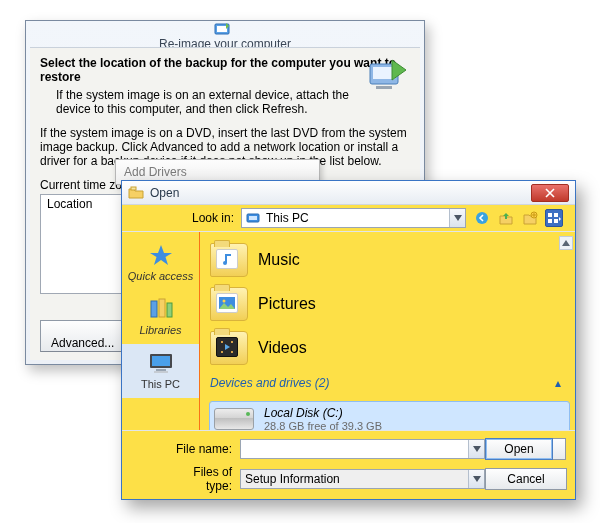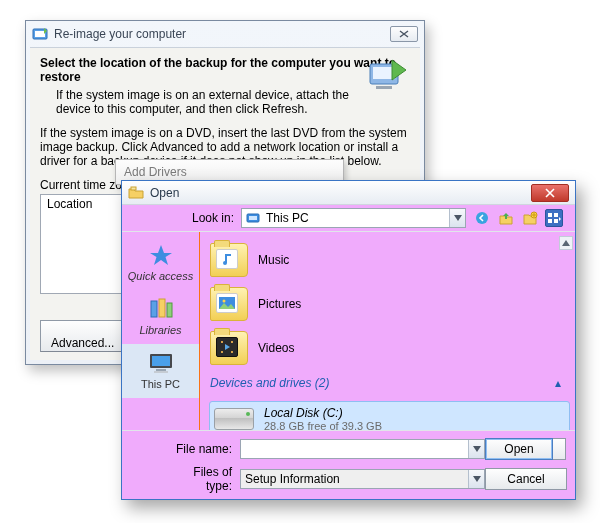--- a/index.html
+++ b/index.html
@@ -24,20 +24,21 @@
     background: linear-gradient(#f2f6fb, #ecf0f6);
     border: 1px solid #7a8aa0;
     box-shadow: 4px 6px 12px rgba(0,0,0,.25);
   }
   .wizard-titlebar {
     height: 26px;
     display: flex;
     align-items: center;
     padding: 0 6px;
     color: #3a4656;
+    flex-direction: column;
   }
   .wizard-titlebar .ticon {
     width: 16px; height: 16px; margin-right: 6px;
     display: inline-block;
   }
   .wizard-close {
     margin-left: auto;
     width: 28px; height: 16px;
     border: 1px solid #8a97a8;
     border-radius: 2px;
@@ -73,35 +74,35 @@
     height: 22px; padding: 15px 10px;
     background: linear-gradient(#fefefe,#e7eaed);
     border: 1px solid #8f99a6;
     border-bottom: 1px solid #808894;
     font-size: 12px;
   }
   
   .add-drivers {
     position: absolute;
     left: 115px; top: 159px;
-    width: 229px; height: 26px;
+    width: 205px; height: 26px;
     background: linear-gradient(#fdfdfd,#efefef);
     border: 1px solid #b6b6b6;
     box-shadow: 2px 3px 6px rgba(0,0,0,.2);
     display: flex; align-items: center;
     padding: 0 8px;
     color: #7a7a7a;
     font-style: normal;
   }
   
   .open-dlg {
     position: absolute;
     left: 121px; top: 180px;
     width: 455px; height: 320px;
-    background: #f0abfc;
+    background: #fde047;
     border: 1px solid #3a74c4;
     box-shadow: 6px 8px 16px rgba(0,0,0,.35);
     display: flex; flex-direction: column;
   }
   .open-title {
     height: 24px;
     background: linear-gradient(#fefefe,#e7ecf3);
     border-bottom: 1px solid #cfd6df;
     display: flex; align-items: center;
     padding: 0 6px;
@@ -155,21 +156,21 @@
   .place.selected { background: #dbe7f5; }
   .place .pi { height: 26px; display: flex; align-items: center; justify-content: center; }
   .place .lbl2 { margin-top: 2px; font-style: italic; color: #333;}
   .place.pc .lbl2 { font-style: normal; }
   .files {
     flex: 1; overflow: auto; position: relative;
     padding: 6px 6px 2px 10px;
   }
   .folder-row {
     display: flex; align-items: center; height: 44px; gap: 10px;
-    font-size: 12px;
+    font-size: 16px;
   }
   .folder-thumb {
     width: 38px; height: 34px;
     background: linear-gradient(#fff2b3,#f2cf55);
     border-radius: 2px 4px 4px 2px;
     position: relative;
     border: 1px solid #d9b33b;
   }
   .folder-thumb::before{
     content:""; position:absolute; left:3px; top:-4px; width:14px; height:6px;

